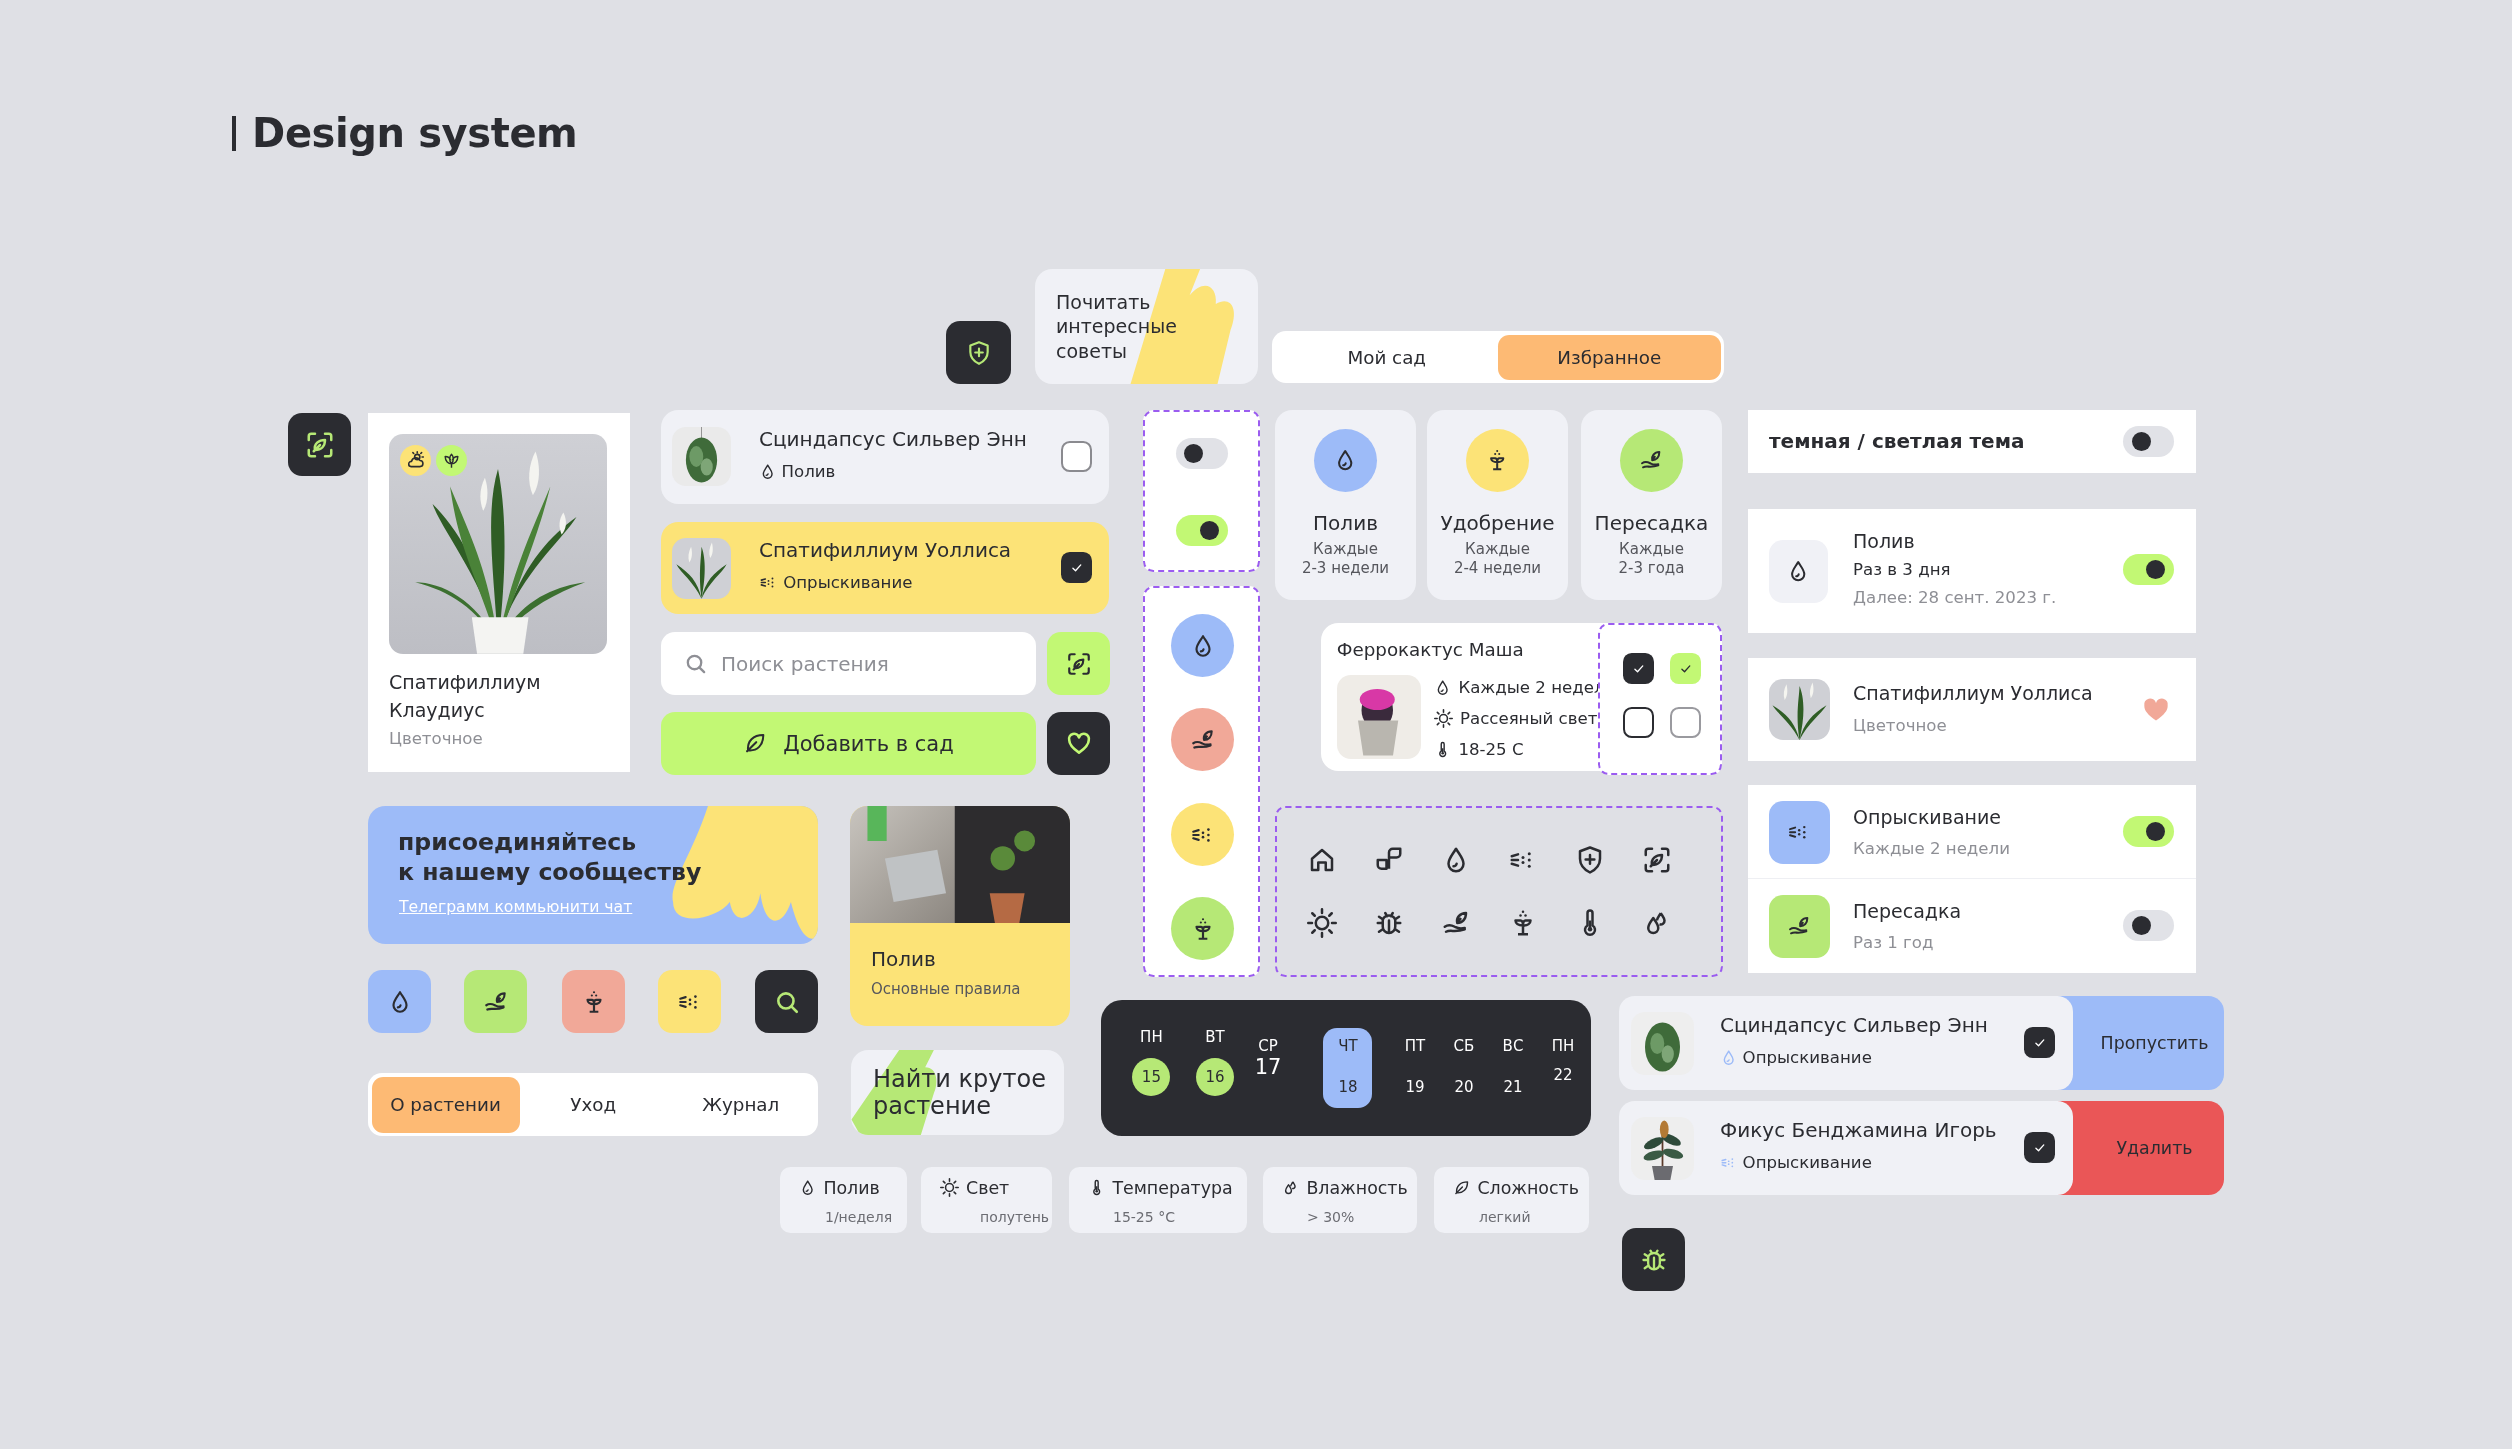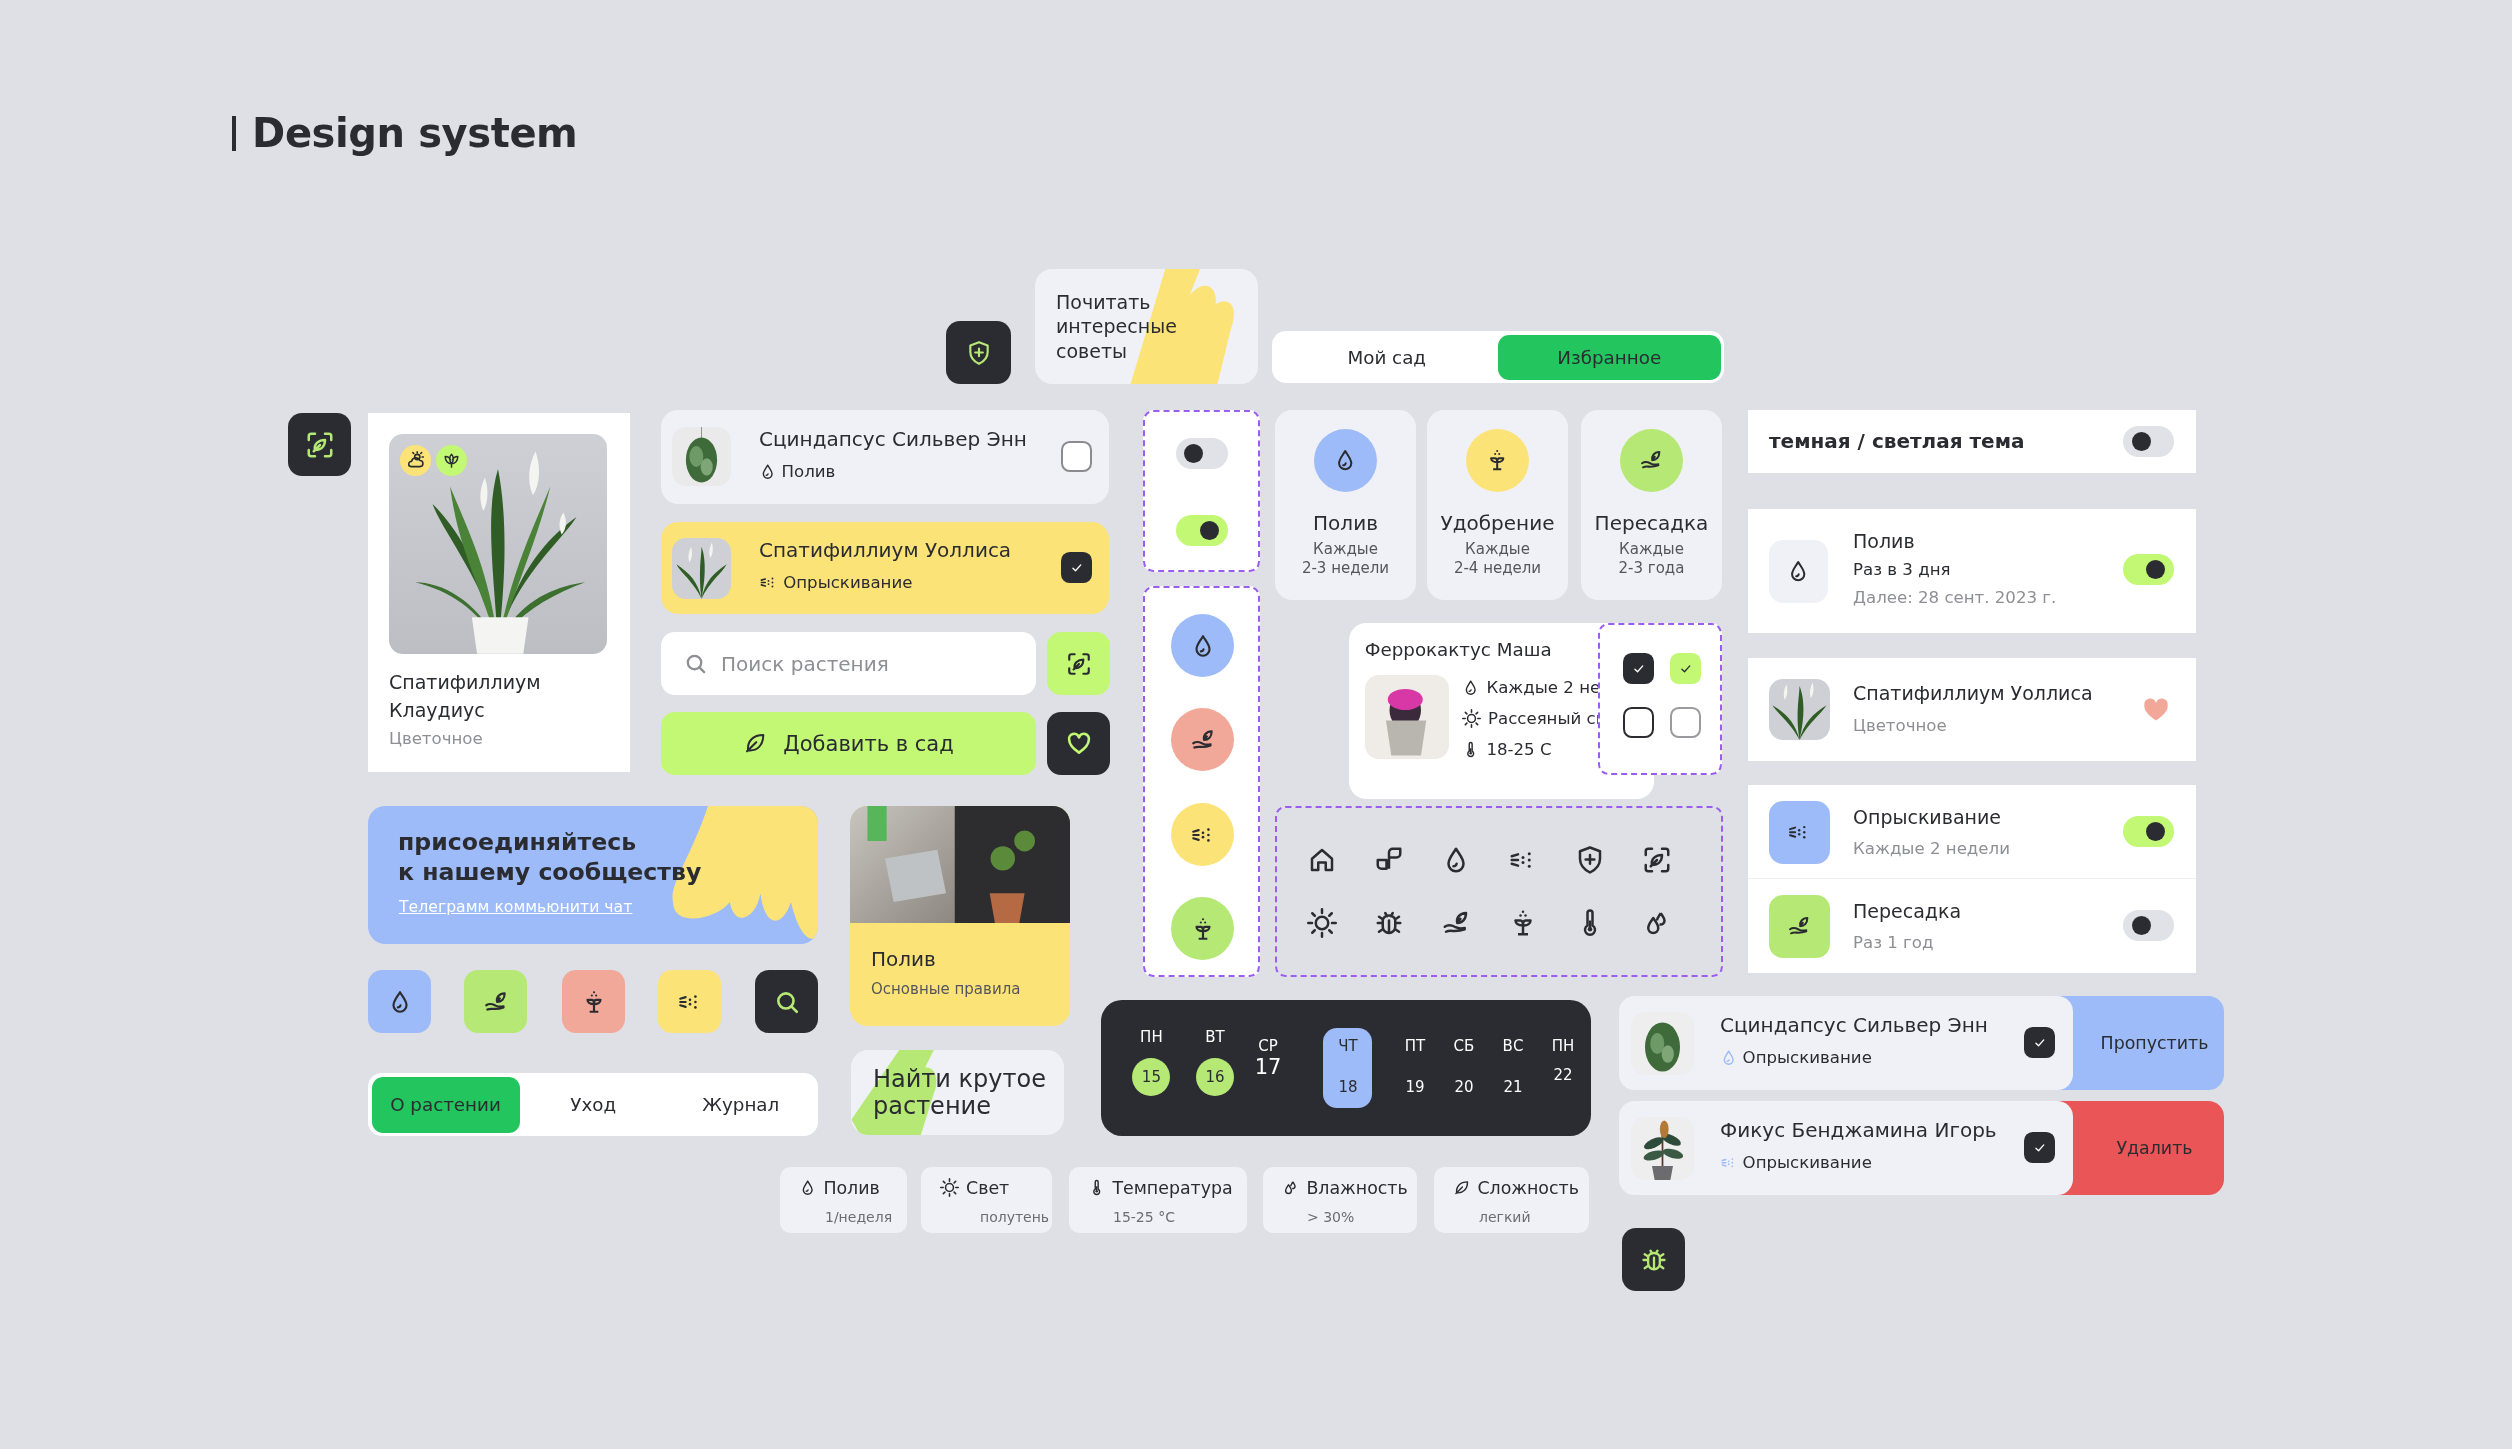--- a/index.html
+++ b/index.html
@@ -37,21 +37,21 @@
   .toggle.on { background: #c2f874; }
   .toggle.on .knob { right: 8.7px; }
   .chk { width: 31px; height: 31px; border-radius: 8.7px; display: flex; align-items: center; justify-content: center; }
   .chk-dark { background: #2b2c31; color: #fff; }
   .chk-green { background: #c2f874; color: #2b2c31; }
   .chk-empty { background: #fff; border: 2.6px solid #2b2c31; }
   .chk-empty-grey { background: #fff; border: 2.6px solid #9a9a9f; }
   .circle { border-radius: 50%; display: flex; align-items: center; justify-content: center; }
   .seg { background: #fff; border-radius: 14px; display: flex; padding: 3.5px; }
   .seg > div { flex: 1; display: flex; align-items: center; justify-content: center; font-size: 18.3px; border-radius: 11.3px; color: #2b2c31; }
-  .seg > div.active { background: #22c55e; }
+  .seg > div.active { background: #fdba74; }
   .blob { position: absolute; }
   .cal-day { position: absolute; text-align: center; color: #fff; }
   .chip { background: #f0f1f6; border-radius: 10.5px; position: absolute; height: 66px; }
   .chip .lbl { position: absolute; top: 10.5px; left: 19px; font-size: 17.4px; display: flex; align-items: center; gap: 7px; white-space: nowrap; }
   .chip .val { position: absolute; top: 42px; font-size: 14px; color: #6b6c72; white-space: nowrap; }
 </style>
 </head>
 <body>
 
 <svg width="0" height="0" style="position:absolute">
@@ -328,21 +328,21 @@
         <use href="#i-hand"></use>
       </svg>
     </div>
   <div style="font-size:20px;font-weight:500;margin-top:19px;">Пересадка</div>
   <div style="font-size:15px;color:#55565c;margin-top:5.2px;line-height:19px;">
       <div>Каждые</div>
       <div>2-3 года</div>
     </div>
 </div>
 
-<div class="abs card-white rounded" style="left:1349px;top:623px;width:305px;height:176px;">
+<div class="abs card-white rounded" style="left:1321px;top:623px;width:305px;height:148px;">
   <div style="position:absolute;left:15.7px;top:15.7px;font-size:18.3px;font-weight:500;">Феррокактус Маша</div>
   <div class="photo" style="position:absolute;left:15.7px;top:52px;width:84px;height:84px;background:#efece7;">
     <svg width="84" height="84" viewBox="0 0 96 96">
         <ellipse cx="46" cy="40" rx="18" ry="22" fill="#3a2a3c"></ellipse>
         <ellipse cx="46" cy="28" rx="20" ry="12" fill="#d838a6"></ellipse>
         <path d="M24 52 h46 l-6 40 h-34z" fill="#b9b6af"></path>
       </svg>
   </div>
   <div style="position:absolute;left:113px;top:49px;font-size:16.6px;line-height:31px;">
     <div style="display:flex;align-items:center;gap:7px;">

